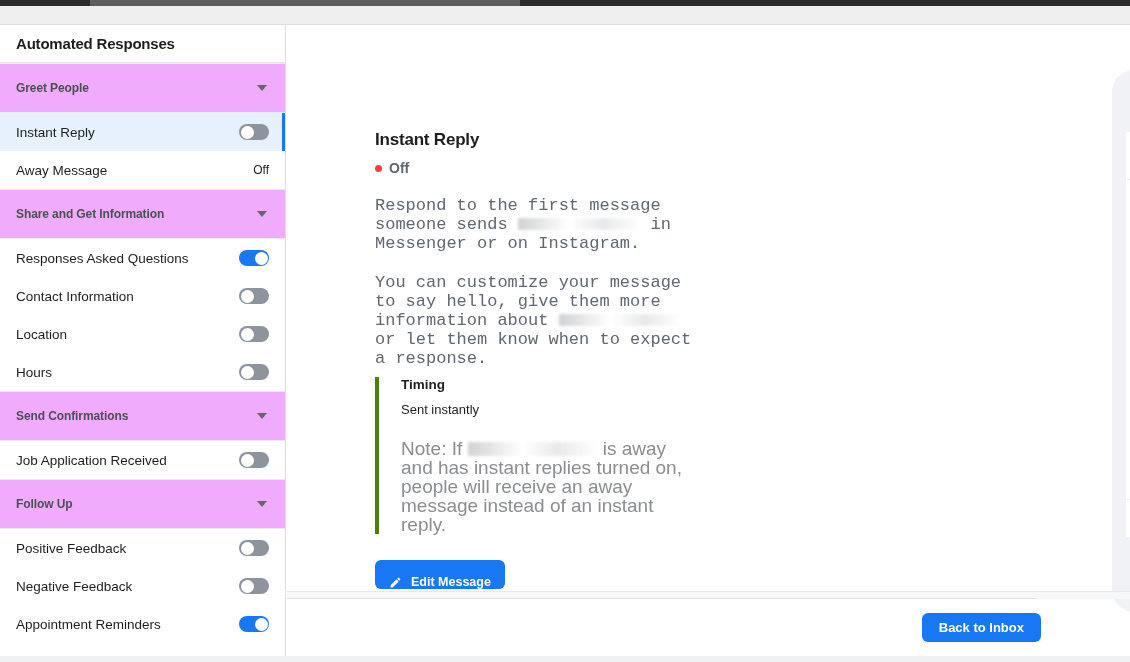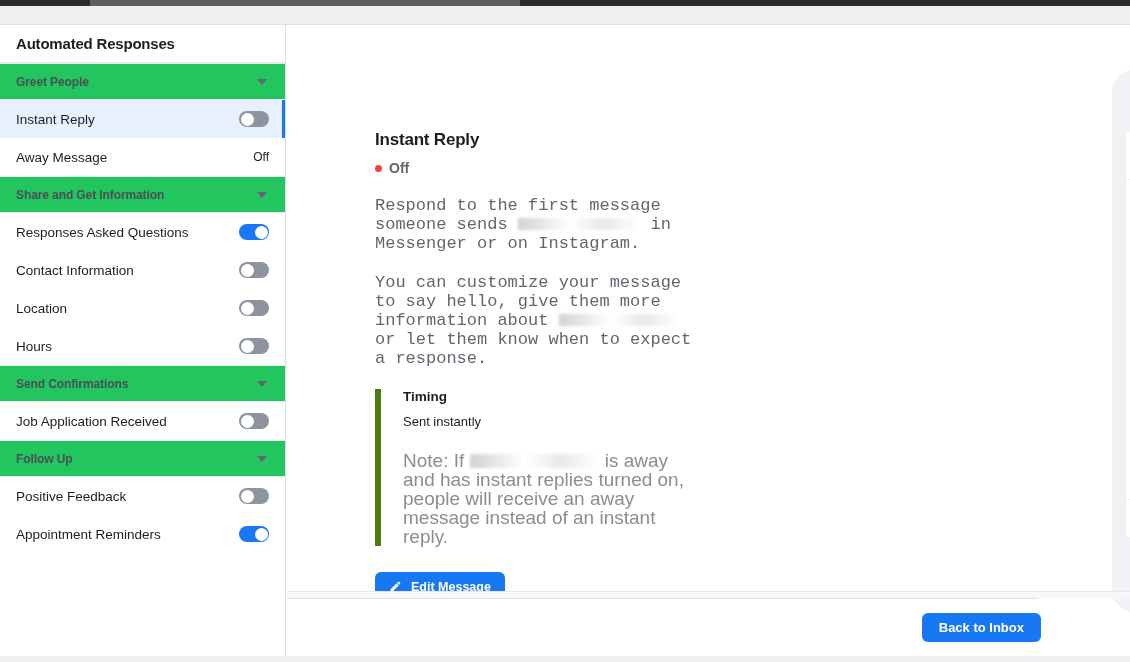--- a/index.html
+++ b/index.html
@@ -23,22 +23,22 @@
   .sidebar {
     position: absolute; left: 0; top: 25px; width: 286px; height: 637px;
     background: #ffffff; border-right: 1px solid #dddfe2; overflow: hidden;
   }
   .sidebar-title {
     height: 38px; display: flex; align-items: center; padding: 0 16px;
     font-size: 15px; font-weight: bold; color: #1c1e21; letter-spacing: -0.2px;
     border-bottom: 1px solid #e4e6eb;
   }
   .section-header {
-    height: 37px; display: flex; align-items: center; justify-content: space-between;
-    padding: 0 16px; background: #22c55e;
+    height: 50px; display: flex; align-items: center; justify-content: space-between;
+    padding: 0 16px; background: #f0abfc;
     border-top: 1px solid #e9ebee; border-bottom: 1px solid #e9ebee;
   }
   .section-header .sh-label {
     font-size: 12px; font-weight: bold; color: #4b4f56; letter-spacing: -0.1px;
   }
   .chevron {
     width: 0; height: 0; border-left: 5px solid transparent; border-right: 5px solid transparent;
     border-top: 6px solid #606770; margin-right: 2px;
   }
   .row {
@@ -80,27 +80,27 @@
   .redact {
     display: inline-block; color: transparent; background: transparent;
     position: relative; vertical-align: baseline;
   }
   .redact::after {
     content: ""; position: absolute; left: 0; right: 0; top: 0.18em; height: 0.72em;
     background: linear-gradient(to right, rgba(96,103,112,.30), rgba(255,255,255,.92) 42%, rgba(150,155,162,.22) 70%, rgba(255,255,255,.95));
     filter: blur(1.4px);
   }
   .timing-box {
-    margin-top: 21px; border-left: 6px solid #4d7c0f; padding: 0 0 0 22px;
+    margin-top: 9px; border-left: 4px solid #4d7c0f; padding: 0 0 0 22px;
   }
   .timing-box h2 { font-size: 13.5px; font-weight: bold; color: #1c1e21; }
   .timing-box .sub { font-size: 13px; color: #1c1e21; margin-top: 10px; }
   .timing-box .note { font-size: 19px; line-height: 19px; color: #8a8d91; margin-top: 22px; }
   .btn-primary {
-    margin-top: 26px; display: inline-flex; align-items: center; gap: 9px;
+    margin-top: 26px; display: inline-flex; align-items: flex-end; gap: 9px;
     background: #1877f2; color: #fff; border: none; border-radius: 6px;
     height: 29px; padding: 0 14px; font-size: 12.5px; font-weight: bold;
     font-family: "Liberation Sans", sans-serif; cursor: pointer;
   }
   .btn-primary svg { display: block; }
 
   
   .phone {
     position: absolute; left: 825px; top: 45px; width: 267px; height: 542px;
     background: #f0f2f5; border-radius: 22px;
@@ -210,20 +210,26 @@
           <span class="toggle off">
             <span class="knob"></span>
           </span>
         </div>
         <div class="section-header">
           <span class="sh-label">Follow Up</span>
           <span class="chevron"></span>
         </div>
         <div class="row">
           <span class="row-label">Positive Feedback</span>
+          <span class="toggle off">
+            <span class="knob"></span>
+          </span>
+        </div>
+        <div class="row">
+          <span class="row-label">Negative Feedback</span>
           <span class="toggle off">
             <span class="knob"></span>
           </span>
         </div>
         <div class="row">
           <span class="row-label">Appointment Reminders</span>
           <span class="toggle on">
             <span class="knob"></span>
           </span>
         </div>

